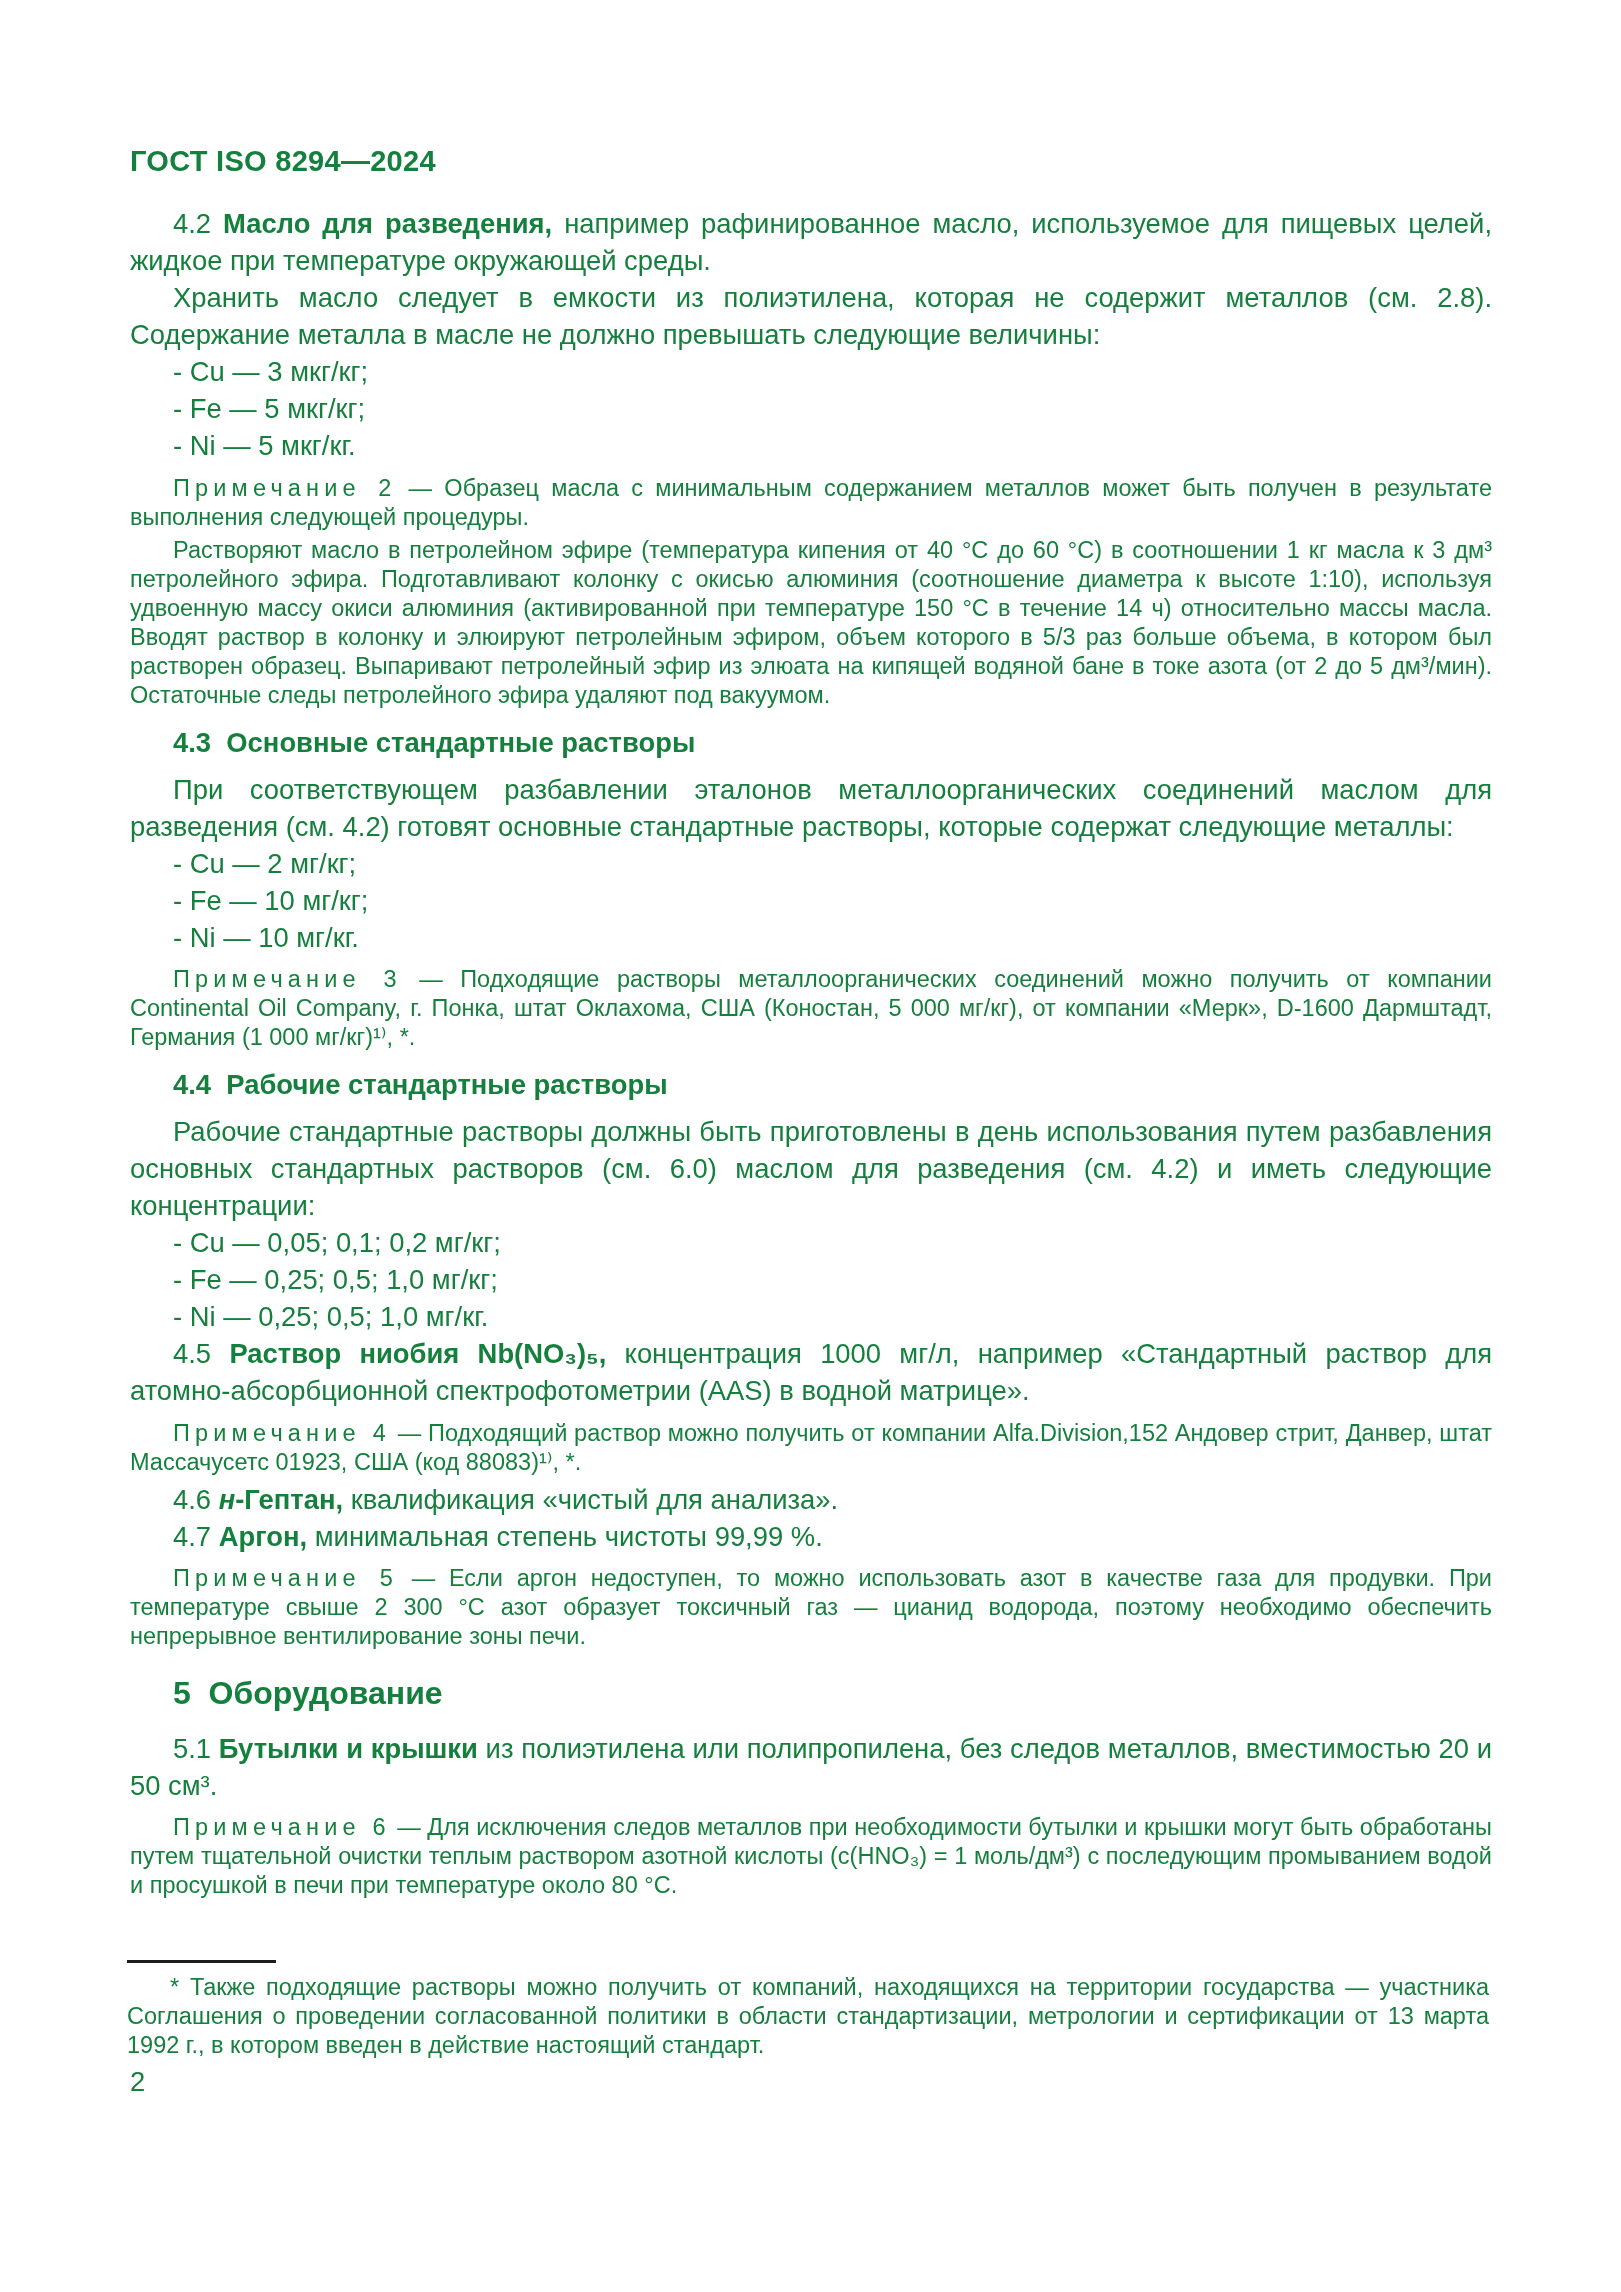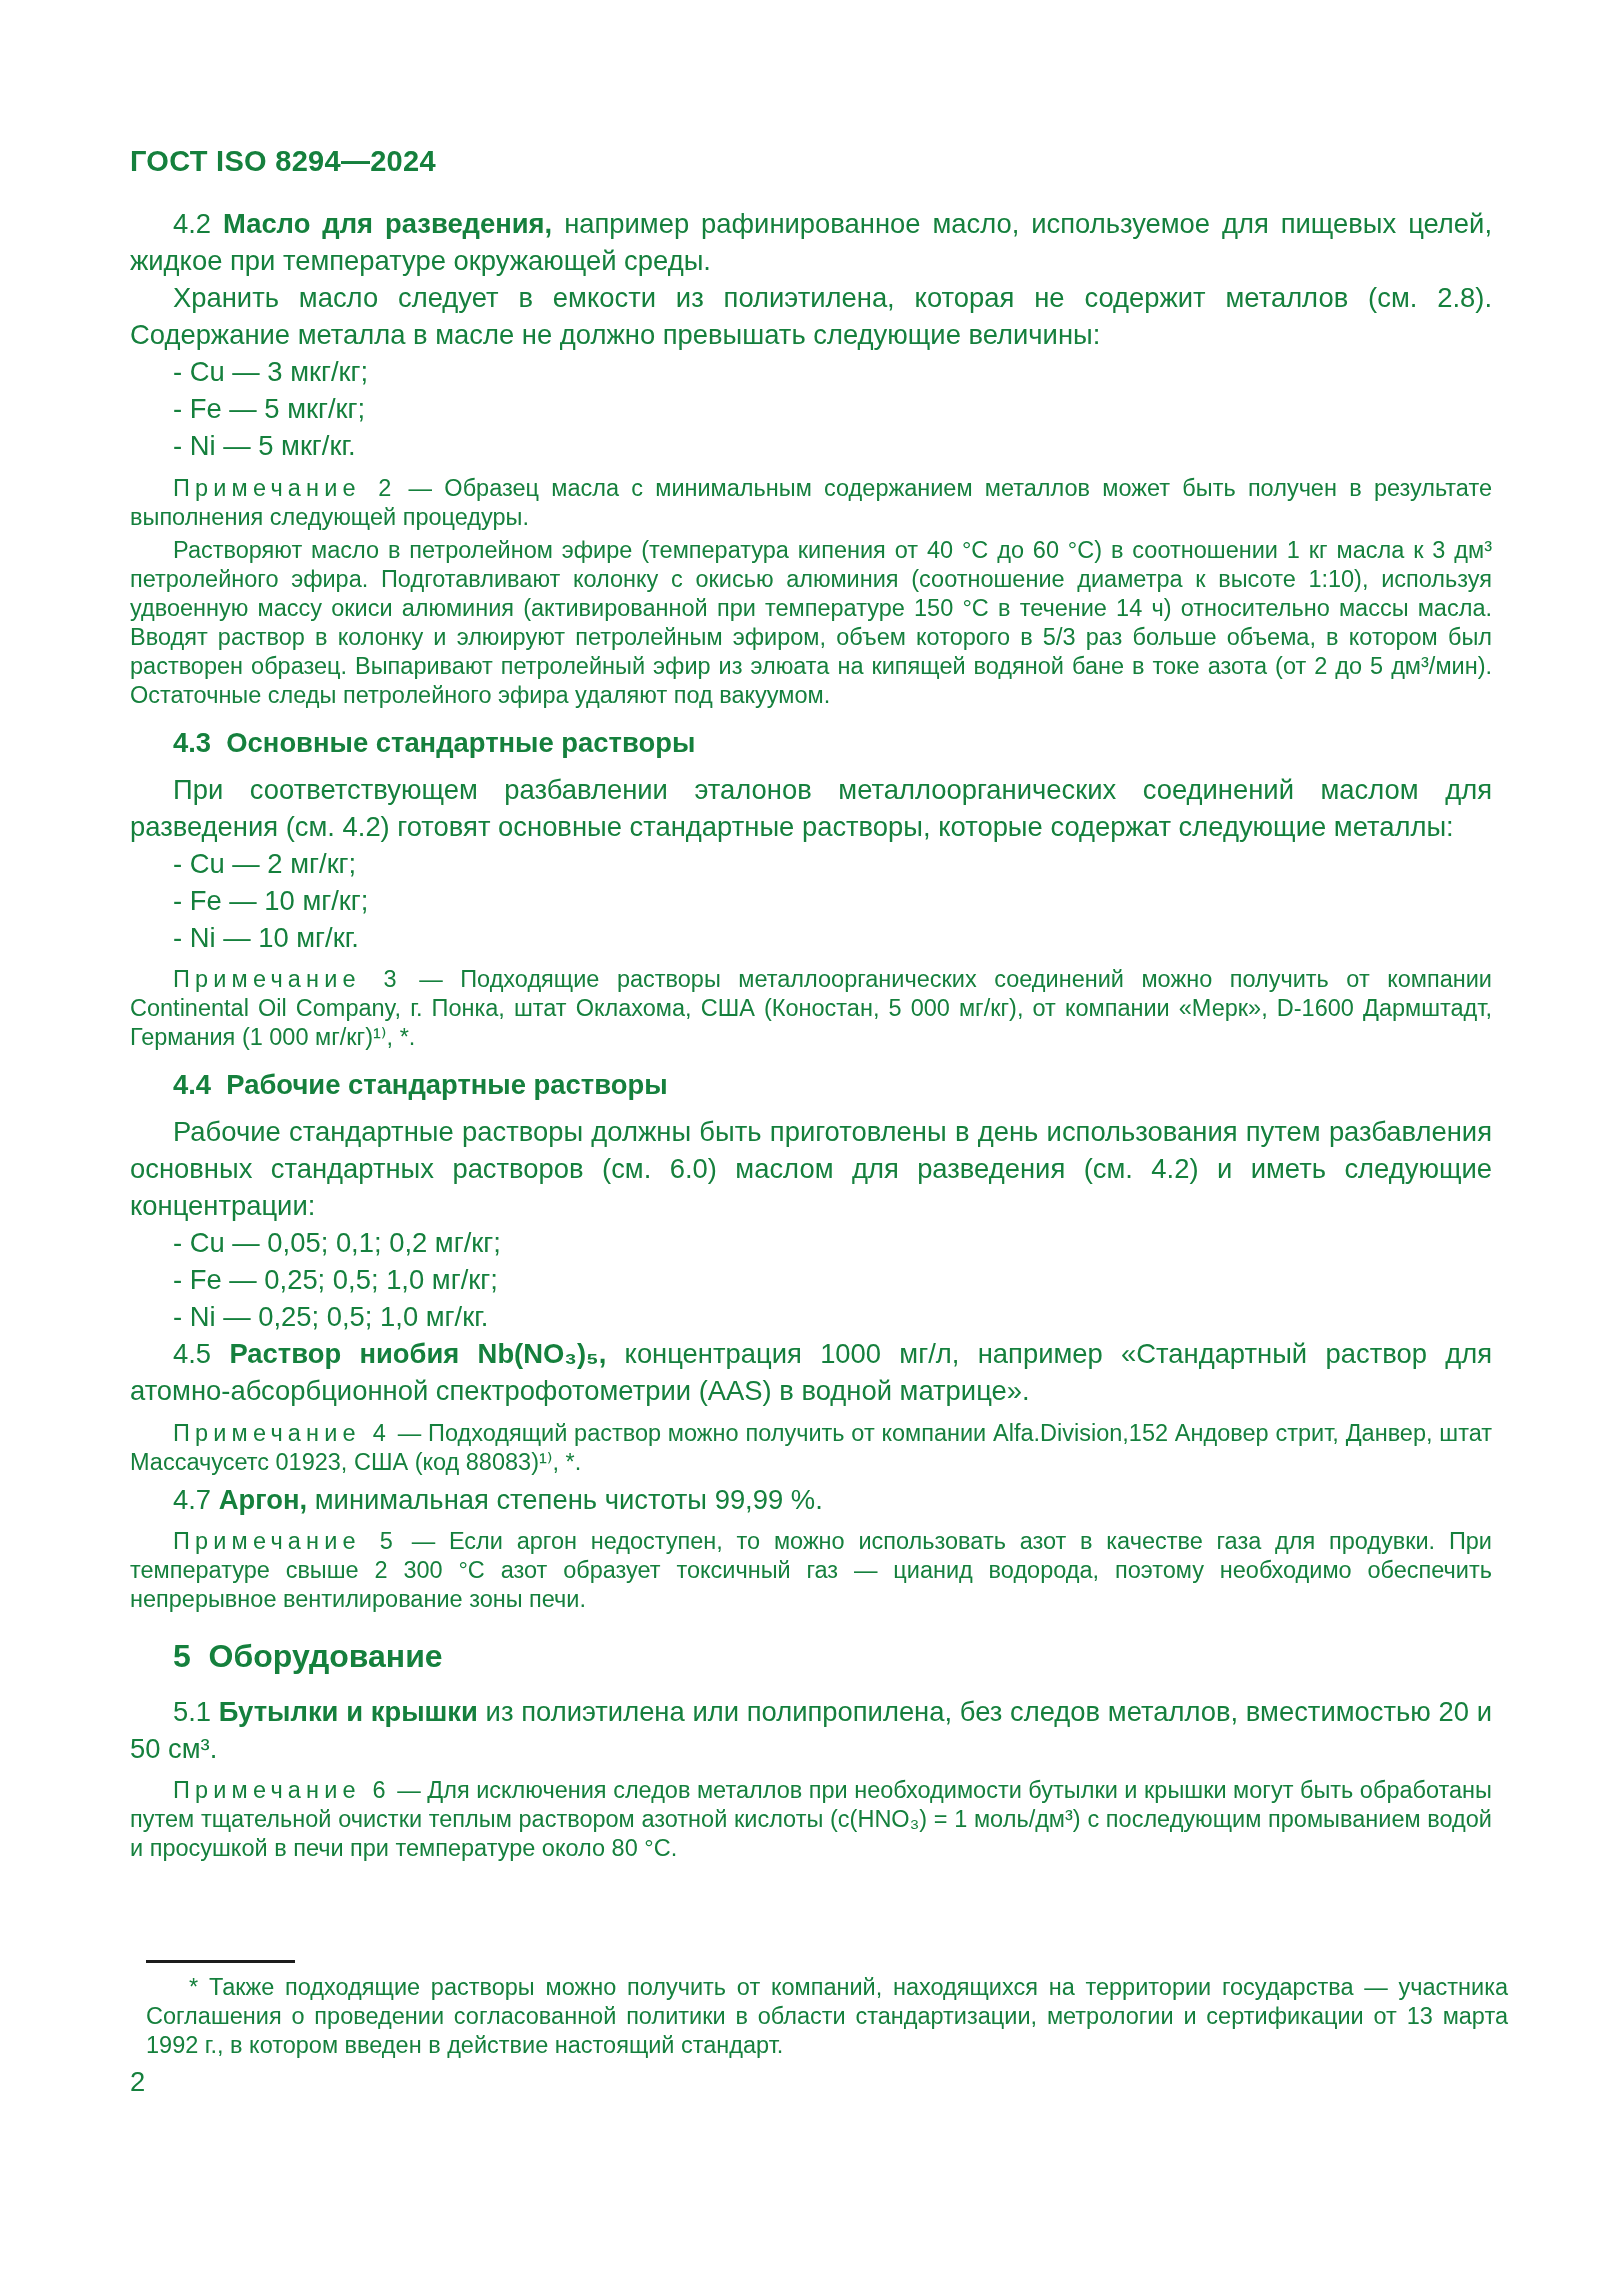--- a/index.html
+++ b/index.html
@@ -56,21 +56,21 @@
     text-indent: 43px;
     margin: 13.7px 0 9.8px 0;
   }
   .h1 {
     font-size: 32px; line-height: 45px; font-weight: bold;
     text-indent: 43px;
     margin: 19.6px 0 13.7px 0;
   }
   .footnote-block {
     position: absolute;
-    left: 146px; top: 1960px;
+    left: 127px; top: 1960px;
     width: 1362px;
   }
   .footnote-rule {
     width: 149px; height: 0;
     border-top: 3.9px solid #1c1c1c;
     margin: 0 0 9.8px 0;
   }
   .footnote {
     font-size: 23.5px; line-height: 29px;
     text-align: justify;
@@ -118,20 +118,21 @@
     <div>
       <div class="li">- Cu — 0,05; 0,1; 0,2 мг/кг;</div>
       <div class="li">- Fe — 0,25; 0,5; 1,0 мг/кг;</div>
       <div class="li">- Ni — 0,25; 0,5; 1,0 мг/кг.</div>
     </div>
 
     <p class="p"><span>4.5 </span><span class="b">Раствор ниобия Nb(NO₃)₅,</span><span> концентрация 1000 мг/л, например «Стандартный раствор для атомно-абсорбционной спектрофотометрии (AAS) в водной матрице».</span></p>
 
     <p class="note"><span class="sp">Примечание 4</span><span> — Подходящий раствор можно получить от компании Alfa.Division,152 Андовер стрит, Данвер, штат Массачусетс 01923, США (код 88083)¹⁾, *.</span></p>
 
+    <p class="p"><span>4.6 </span><span class="bi">н</span><span class="b">-Гептан,</span><span> квалификация «чистый для анализа».</span></p>
     <p class="p"><span>4.7 </span><span class="b">Аргон,</span><span> минимальная степень чистоты 99,99 %.</span></p>
 
     <p class="note"><span class="sp">Примечание 5</span><span> — Если аргон недоступен, то можно использовать азот в качестве газа для продувки. При температуре свыше 2&nbsp;300 °С азот образует токсичный газ — цианид водорода, поэтому необходимо обеспечить непрерывное вентилирование зоны печи.</span></p>
 
     <div class="h1">5&nbsp; Оборудование</div>
     <p class="p"><span>5.1 </span><span class="b">Бутылки и крышки</span><span> из полиэтилена или полипропилена, без следов металлов, вместимостью 20 и 50 см³.</span></p>
 
     <p class="note"><span class="sp">Примечание 6</span><span> — Для исключения следов металлов при необходимости бутылки и крышки могут быть обработаны путем тщательной очистки теплым раствором азотной кислоты (с(HNO₃) = 1 моль/дм³) с последующим промыванием водой и просушкой в печи при температуре около 80 °С.</span></p>
 
   </div>

